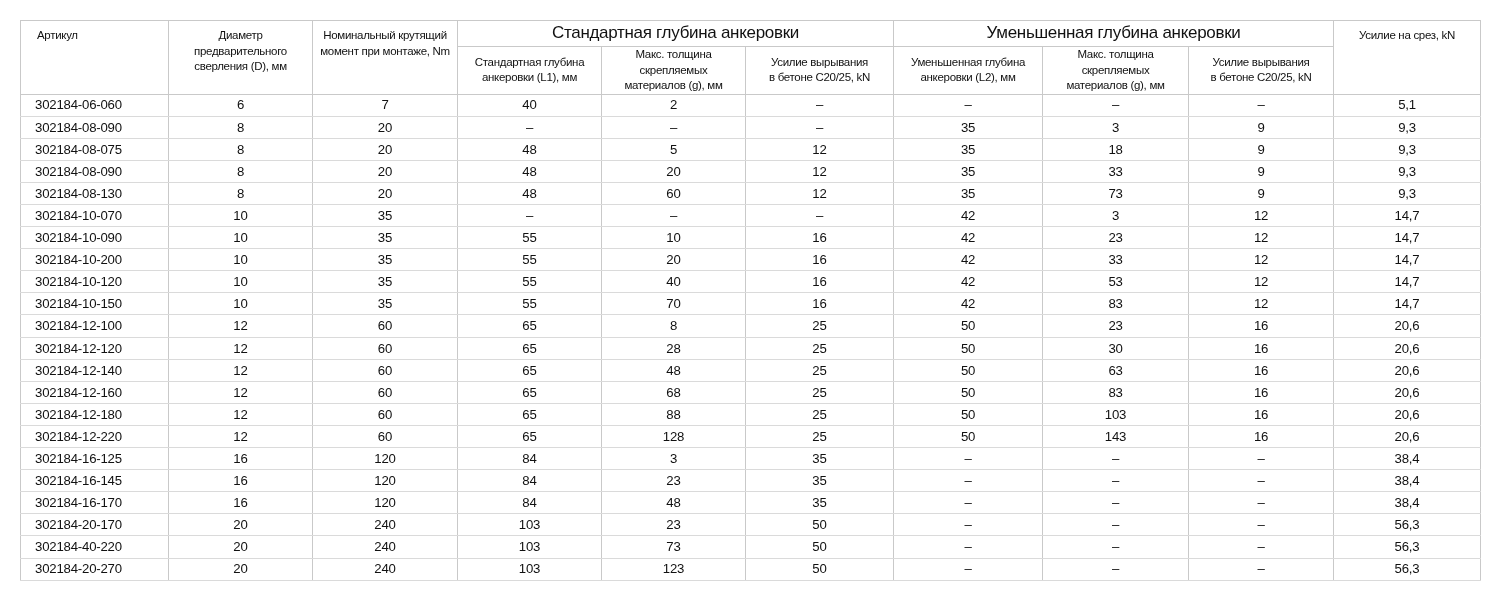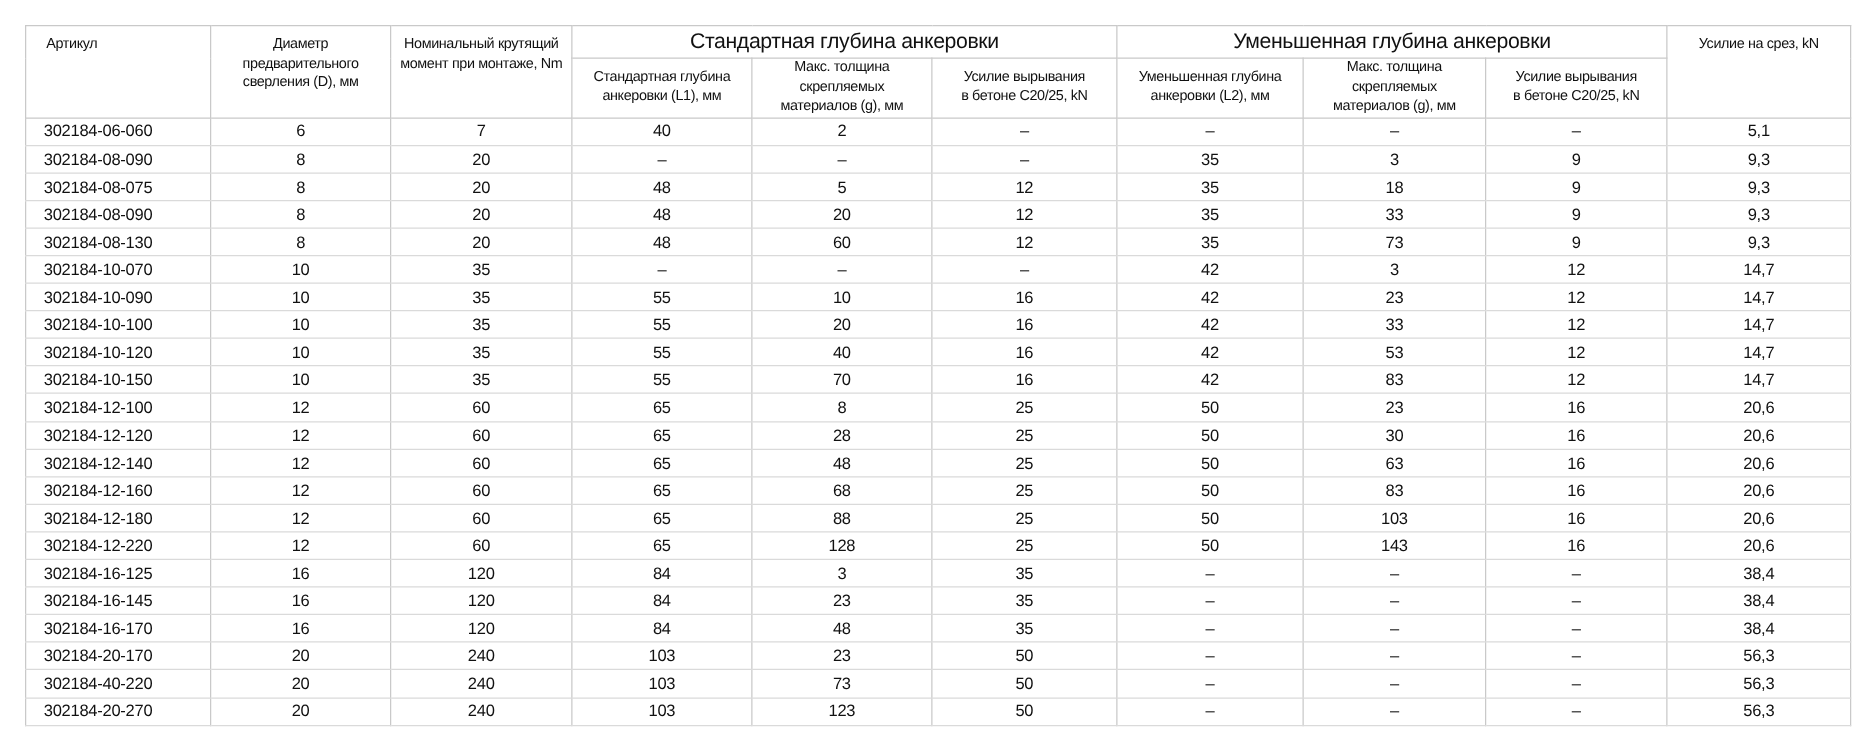--- a/index.html
+++ b/index.html
@@ -183,21 +183,21 @@
         <td>35</td>
         <td>55</td>
         <td>10</td>
         <td>16</td>
         <td>42</td>
         <td>23</td>
         <td>12</td>
         <td>14,7</td>
       </tr>
       <tr>
-        <td class="left-cell">302184-10-100</td>
+        <td class="left-cell">302184-10-200</td>
         <td>10</td>
         <td>35</td>
         <td>55</td>
         <td>20</td>
         <td>16</td>
         <td>42</td>
         <td>33</td>
         <td>12</td>
         <td>14,7</td>
       </tr>

